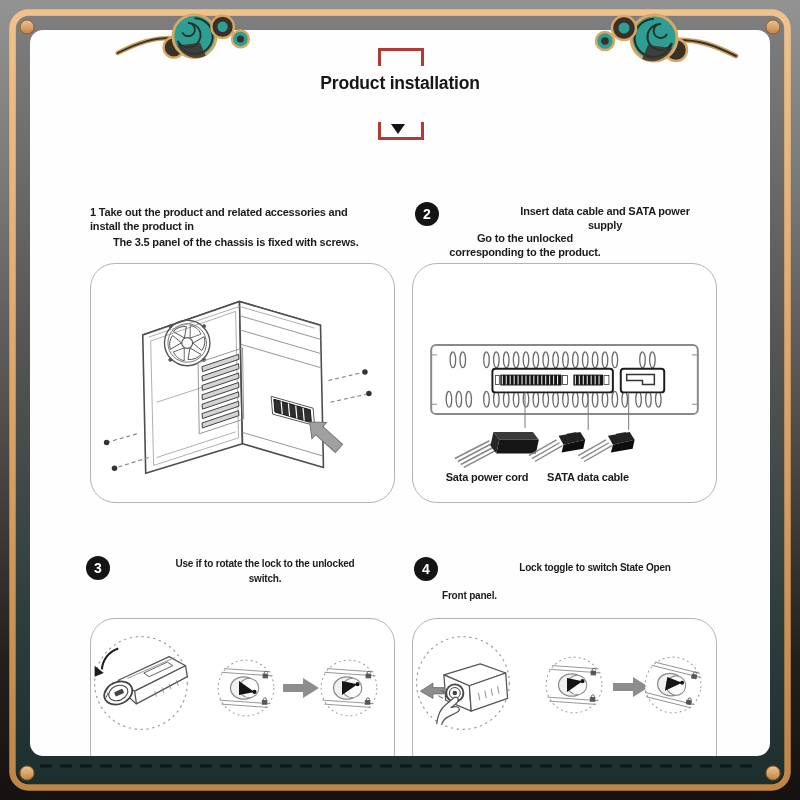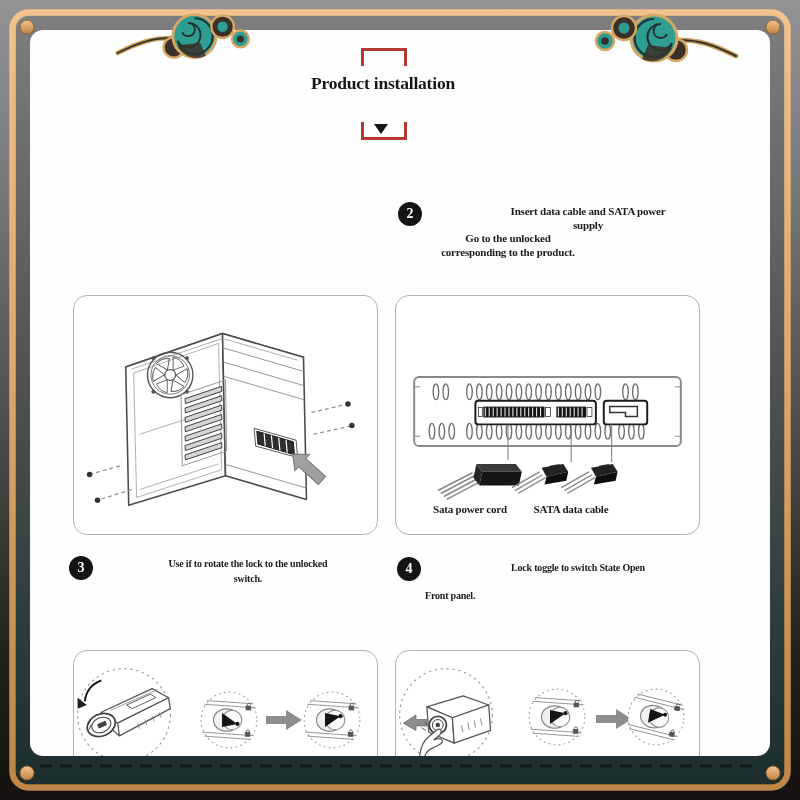--- a/index.html
+++ b/index.html
@@ -4,27 +4,27 @@
 <style>
   :root{
     --accent-red:#b23a33; --frame-gold:#e2ae72; --cloud-teal:#2f9e92;
     --band-dark:#203736; --text:#1b1b1b; --panel-border:#b4b4b4; --arrow-gray:#8d8d8d;
   }
   html,body{margin:0;padding:0;}
   #page{position:relative;width:800px;height:800px;overflow:hidden;
     background:linear-gradient(180deg,#939393 0%,#7a7a7a 22%,#4a4643 58%,#24201c 82%,#151110 100%);
     font-family:"Liberation Sans",sans-serif;}
   #frame-svg{position:absolute;left:0;top:0;z-index:0;}
-  #content{position:absolute;left:9px;top:26px;width:748px;height:730px;overflow:hidden;z-index:1;font-family:Liberation Serif, serif;}
+  #content{position:absolute;left:26px;top:26px;width:748px;height:730px;overflow:hidden;z-index:1;}
   .abs{position:absolute;}
   .txt{font-weight:700;color:var(--text);}
   .nowrap{white-space:nowrap;}
   .badge{width:24px;height:24px;border-radius:50%;background:#141414;color:#fff;
     font-weight:700;font-size:14px;display:flex;align-items:center;justify-content:center;}
-  .panel{border:1.5px solid var(--panel-border);border-radius:14px;background:#fff;box-sizing:border-box;margin-top:32px;}
+  .panel{border:1.5px solid var(--panel-border);border-radius:25px;background:#fff;box-sizing:border-box;}
   .bracket-top{width:40px;height:15px;border:3px solid var(--accent-red);border-bottom:none;}
   .bracket-bottom{width:40px;height:15px;border:3px solid var(--accent-red);border-top:none;}
   .tri-down{width:0;height:0;border-left:7px solid transparent;border-right:7px solid transparent;
     border-top:10px solid #141414;}
   .title{font-size:17.5px;font-weight:800;letter-spacing:-0.2px;text-align:center;color:#161616;}
   .step-txt{font-size:11px;line-height:14px;letter-spacing:-0.2px;}
   .step-txt-b{font-size:10px;line-height:15px;letter-spacing:-0.2px;}
   .cable-lbl{font-size:11px;letter-spacing:-0.2px;text-align:center;}
   .ctr{text-align:center;}
 </style>
@@ -158,20 +158,25 @@
     </g>
   </svg>
 
   <div id="content">
 
     <div class="abs bracket-top" style="left:352px;top:22px;"></div>
     <div class="abs title" style="left:0;right:0;top:47px;">Product installation</div>
     <div class="abs bracket-bottom" style="left:352px;top:96px;"></div>
     <div class="abs tri-down" style="left:365px;top:98px;"></div>
 
+    <div class="abs txt step-txt" style="left:64px;top:179px;">
+      <div class="nowrap">1 Take out the product and related accessories and</div>
+      <div class="nowrap">install the product in</div>
+      <div class="nowrap" style="margin-left:23px;margin-top:2px;">The 3.5 panel of the chassis is fixed with screws.</div>
+    </div>
 
     <div class="abs badge" style="left:389px;top:176px;">2</div>
     <div class="abs txt step-txt ctr" style="left:434px;top:178px;width:290px;">
       <div>Insert data cable and SATA power</div>
       <div>supply</div>
     </div>
     <div class="abs txt step-txt ctr" style="left:394px;top:205px;width:210px;">
       <div>Go to the unlocked</div>
       <div>corresponding to the product.</div>
     </div>

